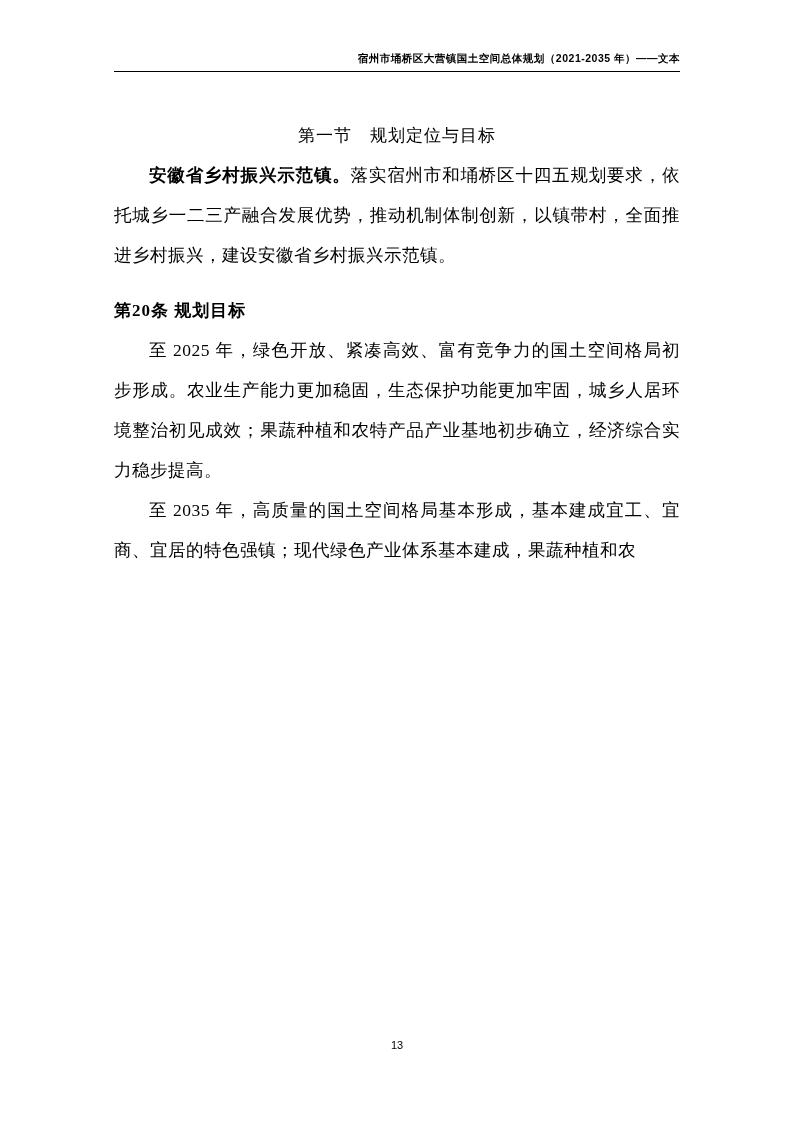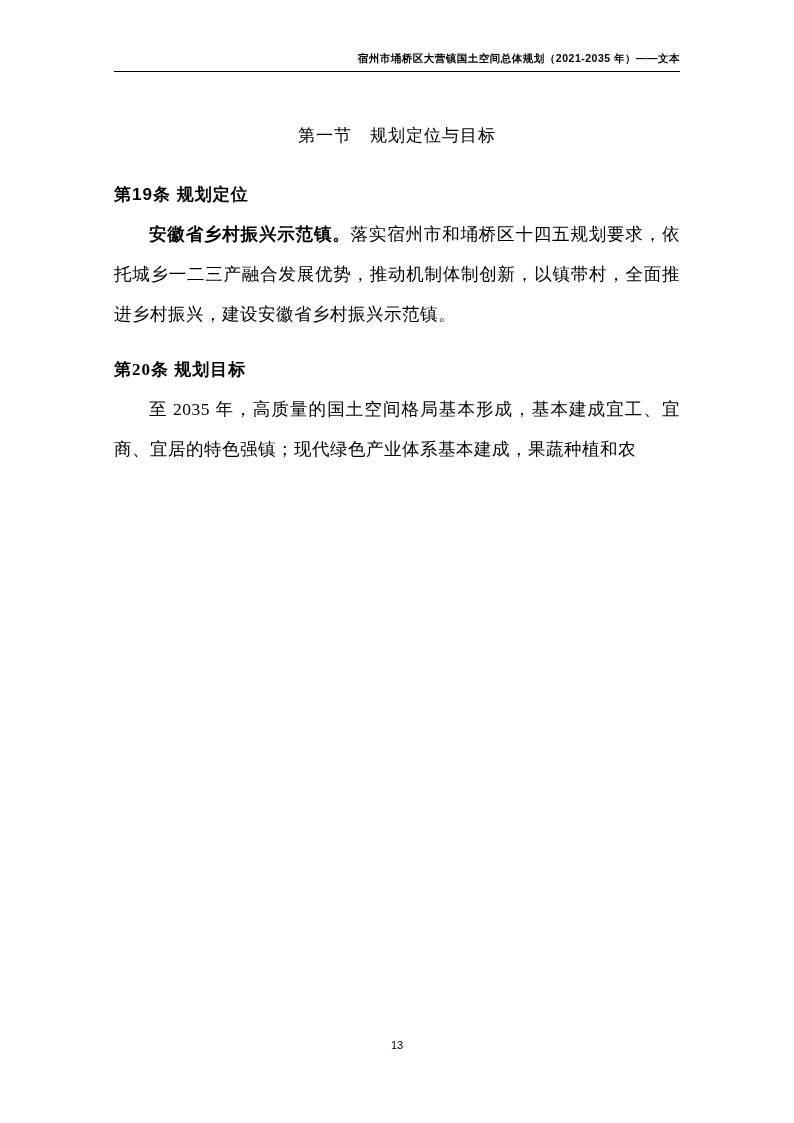--- a/index.html
+++ b/index.html
@@ -87,26 +87,26 @@
 
 <div class="page">
 
   <div class="header">
     <span>宿州市埇桥区大营镇国土空间总体规划（2021-2035 年）——文本</span>
   </div>
 
 
   <h2 class="section-title">第一节　规划定位与目标</h2>
 
-  <h3 class="article-heading">第19条  规划定位</h3>
 
 
   <p class="body-para"><span class="para-lead">安徽省乡村振兴示范镇。</span><span>落实宿州市和埇桥区十四五规划要求，依托城乡一二三产融合发展优势，推动机制体制创新，以镇带村，全面推进乡村振兴，建设安徽省乡村振兴示范镇。</span></p>
 
 
   <h3 class="article-heading second">第20条 规划目标</h3>
 
+  <p class="body-para"><span>至 2025 年，绿色开放、紧凑高效、富有竞争力的国土空间格局初步形成。农业生产能力更加稳固，生态保护功能更加牢固，城乡人居环境整治初见成效；果蔬种植和农特产品产业基地初步确立，经济综合实力稳步提高。</span></p>
 
   <p class="body-para"><span>至 2035 年，高质量的国土空间格局基本形成，基本建成宜工、宜商、宜居的特色强镇；现代绿色产业体系基本建成，果蔬种植和农</span></p>
 
   <div class="page-number">13</div>
 
 </div>
 
 </body></html>

